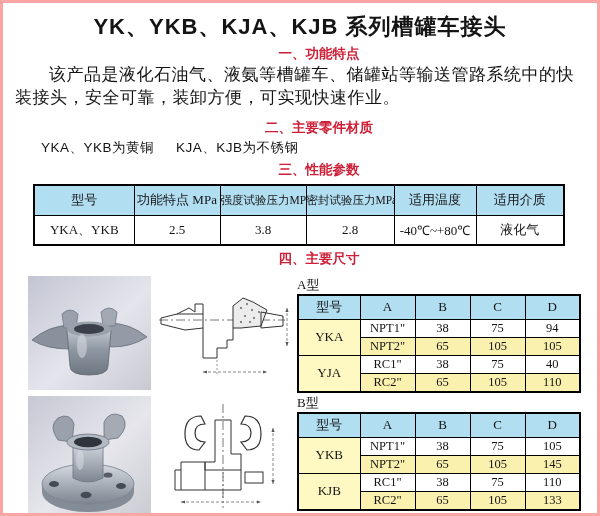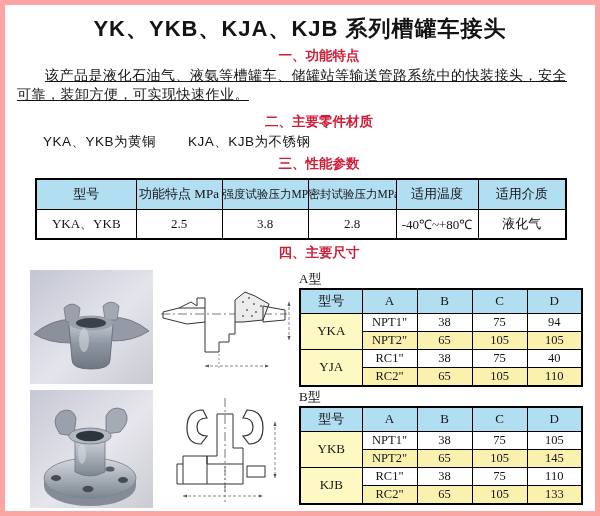--- a/index.html
+++ b/index.html
@@ -1,34 +1,34 @@
 <!DOCTYPE html>
 <html><head>
 <meta charset="utf-8">
 <style>
   html,body{margin:0;padding:0;background:#fff;}
   .page{
     width:600px;height:516px;box-sizing:border-box;position:relative;overflow:hidden;
-    background:#fff;border:5px solid #fca5a5;
+    background:#fff;border:3px solid #fca5a5;
     font-family:"Liberation Sans",sans-serif;color:#141414;
   }
   .title{
     margin:0;padding-top:10px;text-align:center;
     font-size:22px;font-weight:700;letter-spacing:1px;line-height:1.25;
   }
   .sec-heading{
     color:#cd2038;font-weight:700;font-size:13.5px;
     margin:5px 0 2px 38px;line-height:1.25;text-align:center;
   }
   .body-text{
-    margin:2px 14px 10px 12px;font-size:14px;line-height:1.34;
-    text-indent:2em;letter-spacing:0.5px;text-decoration:underline;
+    margin:2px 14px 10px 12px;font-size:17px;line-height:1.34;
+    text-indent:2em;letter-spacing:0.5px;
   }
   .materials{margin:2px 0 2px 38px;font-size:13.5px;letter-spacing:0.5px;}
-  .materials .gap2{margin-left:32px;}
+  .materials .gap2{margin-left:22px;}
 
   
   table{border-collapse:collapse;}
   .perf{
     margin:5px 0 3px 30px;width:530px;table-layout:fixed;
     border:2px solid #000;
     font-family:"Liberation Serif",serif;font-size:13px;text-align:center;
   }
   .perf th,.perf td{border:1px solid #000;padding:0;overflow:hidden;white-space:nowrap;}
   .perf th{background:#b2def2;height:29px;font-weight:400;}

